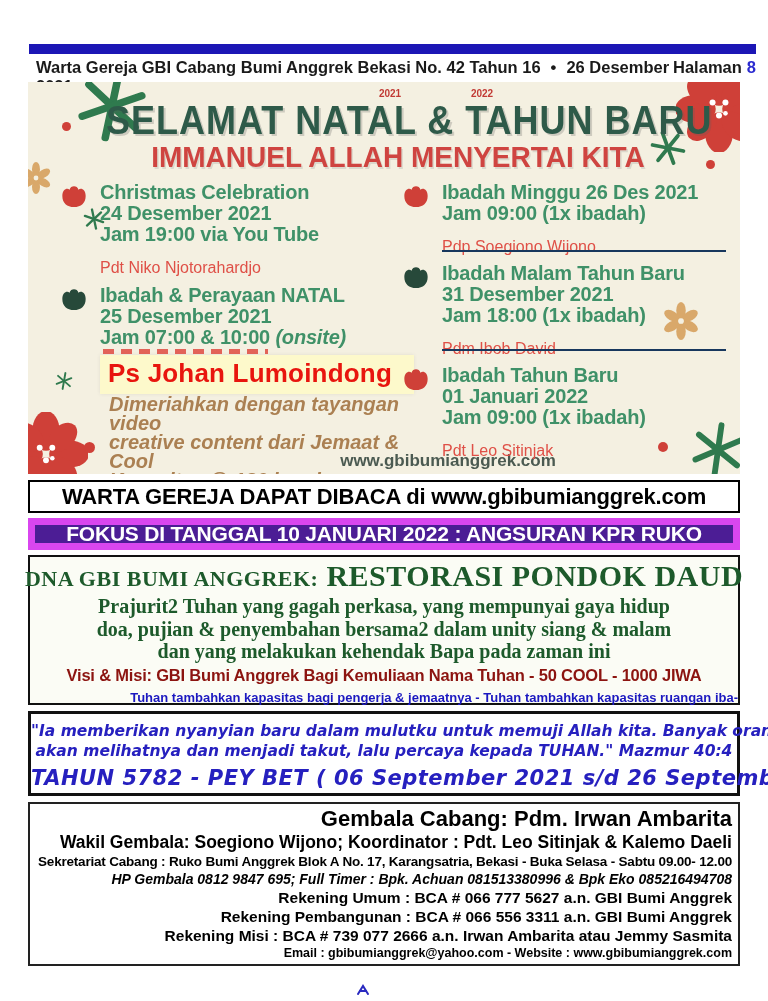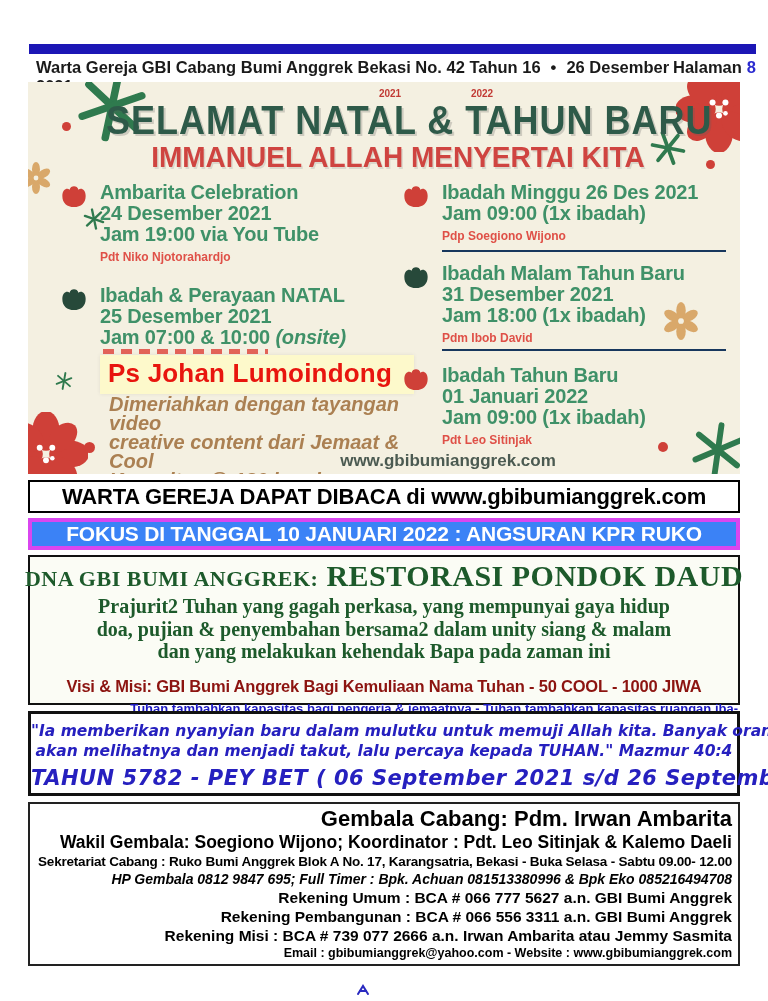--- a/index.html
+++ b/index.html
@@ -23,21 +23,21 @@
           transform:scaleY(1.12);transform-origin:top center;
           text-shadow:2px 2px 0 rgba(90,90,90,0.25);white-space:nowrap;}
   .psub{position:absolute;top:60px;left:110px;width:520px;text-align:center;
         font-size:28px;font-weight:bold;color:#cf4440;line-height:30px;
         transform:scaleY(1.05);transform-origin:top center;
         text-shadow:1.5px 1.5px 0 rgba(120,120,120,0.2);white-space:nowrap;}
 
   .event{position:absolute;width:320px;}
   .event .el{font-size:20px;line-height:21px;font-weight:bold;color:#3f9168;letter-spacing:-0.2px;}
   .event .el em{font-style:italic;}
-  .event .sp{margin-top:2px;font-size:12px;line-height:21px;font-weight:bold;color:#df5047;}
+  .event .sp{margin-top:12px;font-size:16px;line-height:21px;font-weight:normal;color:#df5047;}
   .badge{position:absolute;left:-40px;top:1px;width:28px;height:26px;}
   .badge svg{width:100%;height:100%;display:block;}
   .tulip-red{color:#cf4038;} .tulip-green{color:#27493a;}
 
   .sep{position:absolute;left:414px;width:284px;height:0;border-top:2.5px solid #17375d;}
 
   .remnant{width:165px;height:5px;margin:1px 0 0 3px;opacity:.85;
            background:repeating-linear-gradient(90deg,#df4a40 0 11px,transparent 11px 18px);}
   .highlight{margin-top:1px;width:300px;background:#fdf9cb;padding:3px 6px 5px 8px;
              box-shadow:0 0 4px rgba(0,0,0,0.08);}
@@ -50,33 +50,33 @@
 
   
   .dec{position:absolute;}
   .dec svg{display:block;width:100%;height:100%;}
   .dot{border-radius:50%;background:#cf4038;}
 
   
   .wartabox{position:absolute;left:28px;top:480px;width:712px;height:33px;border:2px solid #000;
             box-sizing:border-box;display:flex;align-items:center;justify-content:center;background:#fff;}
   .wartabox span{font-size:22px;font-weight:bold;color:#000;letter-spacing:-0.2px;white-space:nowrap;}
-  .fokusbar{position:absolute;left:28px;top:518px;width:712px;height:32px;background:#3b82f6;
-            border:4px solid #d946ef;box-sizing:border-box;display:flex;align-items:center;justify-content:center;}
+  .fokusbar{position:absolute;left:28px;top:518px;width:712px;height:32px;background:#4c1d95;
+            border:7px solid #d946ef;box-sizing:border-box;display:flex;align-items:center;justify-content:center;}
   .fokusbar span{font-size:21px;font-weight:bold;color:#ffffff;letter-spacing:-0.2px;white-space:nowrap;}
 
   .dnabox{position:absolute;left:28px;top:555px;width:712px;height:150px;border:2.5px solid #111;
           box-sizing:border-box;background:#fbfcf5;text-align:center;padding-top:3px;}
   .dnahead{display:flex;align-items:baseline;justify-content:center;color:#1d5a2b;
            font-family:"Liberation Serif",serif;font-weight:bold;line-height:32px;white-space:nowrap;}
   .dnahead .pre{font-size:22px;letter-spacing:0.5px;}
   .dnahead .main{font-size:30px;margin-left:8px;letter-spacing:0.5px;}
   .dnabody{font-family:"Liberation Serif",serif;font-weight:bold;color:#1d5a2b;
            font-size:20px;line-height:22.5px;white-space:nowrap;}
-  .visi{margin-top:14px;font-size:16.5px;font-weight:bold;color:#8c1410;letter-spacing:-0.2px;white-space:nowrap;}
+  .visi{margin-top:3px;font-size:16.5px;font-weight:bold;color:#8c1410;letter-spacing:-0.2px;white-space:nowrap;}
   .tagline{margin-top:5px;font-size:13px;font-weight:bold;color:#1b18c0;white-space:nowrap;text-align:right;}
 
   .mazbox{position:absolute;left:28px;top:711px;width:712px;height:85px;border:3px solid #111;
           box-sizing:border-box;background:#fff;text-align:center;padding-top:7px;
           font-family:"DejaVu Sans",sans-serif;color:#2620bf;}
   .mazq{font-size:15.5px;line-height:20px;font-weight:bold;font-style:italic;white-space:nowrap;}
   .mazyear{margin-top:5px;font-size:21px;font-weight:bold;font-style:italic;letter-spacing:0.5px;white-space:nowrap;}
 
   .footbox{position:absolute;left:28px;top:802px;width:712px;height:164px;border:2.5px solid #222;
            box-sizing:border-box;background:#fff;text-align:right;padding:2px 6px 0 4px;color:#000;}
@@ -205,21 +205,21 @@
     </div>
     <div class="ptitle">SELAMAT NATAL &amp; TAHUN BARU</div>
     <div class="psub">IMMANUEL ALLAH MENYERTAI KITA</div>
 
     <div class="event" style="left:72px;top:100px;">
       <span class="badge tulip-red">
           <svg viewBox="0 0 24 22" fill="currentColor">
             <use href="#tulip"></use>
           </svg>
         </span>
-      <div class="el">Ambarita Celebration</div>
+      <div class="el">Christmas Celebration</div>
       <div class="el">24 Desember 2021</div>
       <div class="el">Jam 19:00 via You Tube</div>
       <div class="sp">Pdt Niko Njotorahardjo</div>
     </div>
 
     <div class="event" style="left:72px;top:203px;">
       <span class="badge tulip-green">
           <svg viewBox="0 0 24 22" fill="currentColor">
             <use href="#tulip"></use>
           </svg>

